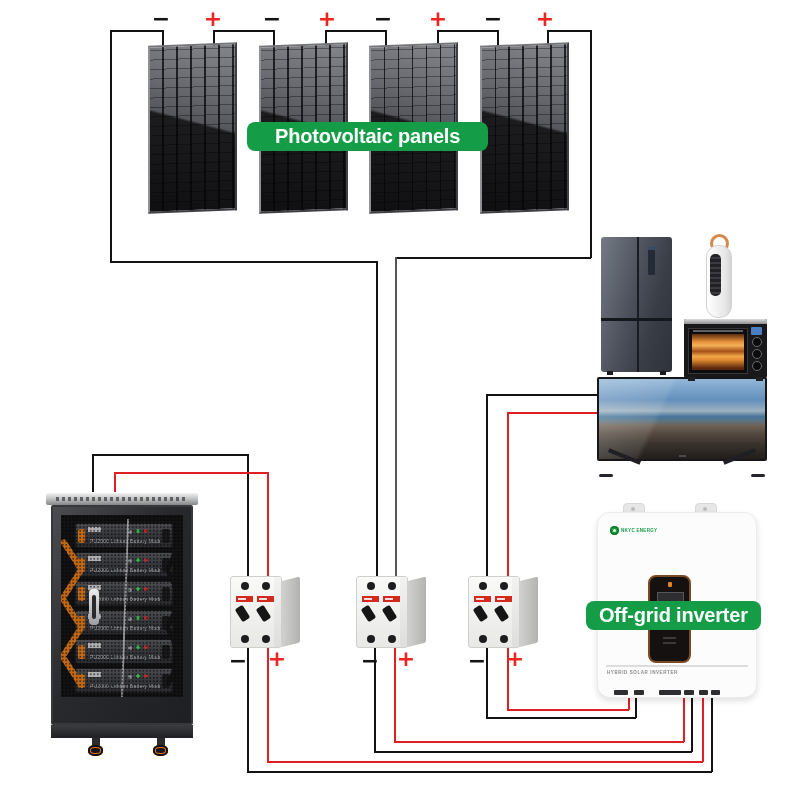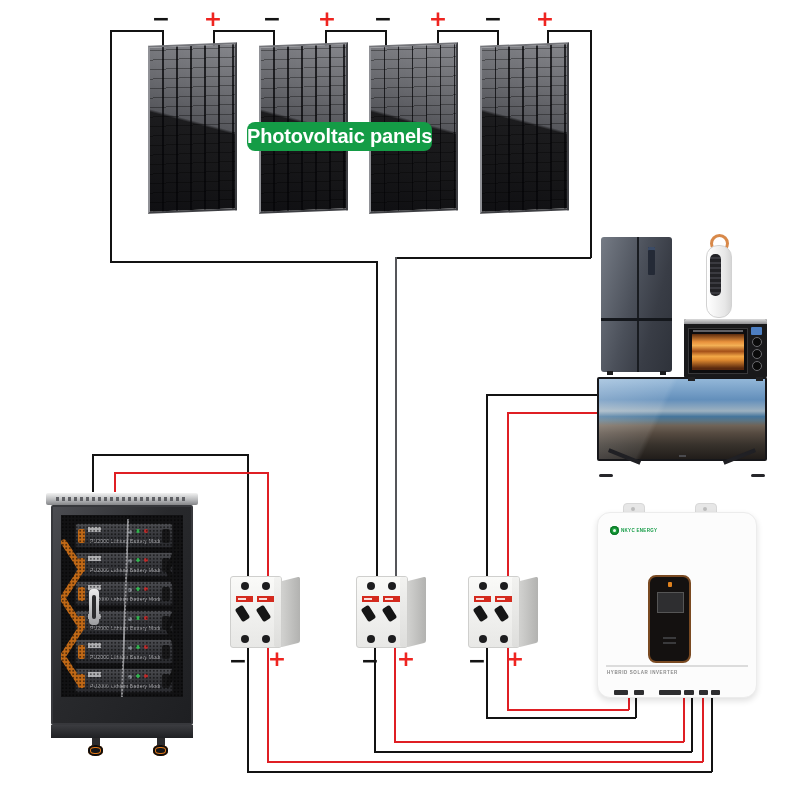--- a/index.html
+++ b/index.html
@@ -22,21 +22,21 @@
     border:2px solid #3e3f43;border-left-color:#909196;border-top-color:#74757a;
     background:linear-gradient(197deg,#85868b 0%,#6a6b70 28%,#56575c 46%,#1c1c1e 47.5%,#161618 72%,#0f0f12 100%);}
   .pv-panel::before{content:"";position:absolute;inset:0;
     background:repeating-linear-gradient(90deg,transparent 0 12.5px,rgba(5,5,8,.75) 12.5px 14px);}
   .pv-panel::after{content:"";position:absolute;inset:0;
     background:repeating-linear-gradient(0deg,transparent 0 8.5px,rgba(0,0,0,.35) 8.5px 9.5px);}
 
   
   .glabel{position:absolute;z-index:10;background:#149c46;color:#fff;font-weight:bold;
     border-radius:8px;white-space:nowrap;letter-spacing:-.2px;}
-  .glabel.pv{left:247px;top:122px;font-size:20px;padding:3px 0;}
+  .glabel.pv{left:247px;top:122px;font-size:20px;padding:3px 28px;}
   .glabel.hh{left:609px;top:176px;font-size:18px;padding:3px 12px;}
   .glabel.inv{left:586px;top:601px;font-size:20px;padding:3px 13px;}
 
   
   .rack{position:absolute;left:38px;top:485px;width:168px;height:274px;z-index:4;}
   .rack-cap{position:absolute;left:8px;top:8px;width:152px;height:12px;border-radius:2px;
     background:linear-gradient(#f2f2f2,#b9babc 55%,#848588);}
   .rack-cap::after{content:"";position:absolute;left:10px;right:10px;top:4px;height:4px;
     background:repeating-linear-gradient(90deg,#5f6064 0 3px,transparent 3px 6px);}
   .rack-body{position:absolute;left:13px;top:20px;width:142px;height:220px;border-radius:2px;
@@ -222,20 +222,21 @@
   <span class="pol r" style="left:395px;top:648px">+</span>
   <span class="pol k" style="left:466px;top:650px">−</span>
   <span class="pol r" style="left:504px;top:648px">+</span>
 
   <div class="pv-panel" style="left:148px"></div>
   <div class="pv-panel" style="left:259px"></div>
   <div class="pv-panel" style="left:369px"></div>
   <div class="pv-panel" style="left:480px"></div>
 
   <div class="glabel pv">Photovoltaic panels</div>
+  <div class="glabel inv">Off-grid inverter</div>
 
   <div class="rack">
     <div class="rack-cap"></div>
     <div class="rack-body">
       <div class="rack-glass">
         <div class="rack-modules" id="modules">
           <div class="module">
             <span class="module-chip"></span>
             <span class="module-leds"></span>
             <span class="module-label">PU2000 Lithium Battery Module</span>

